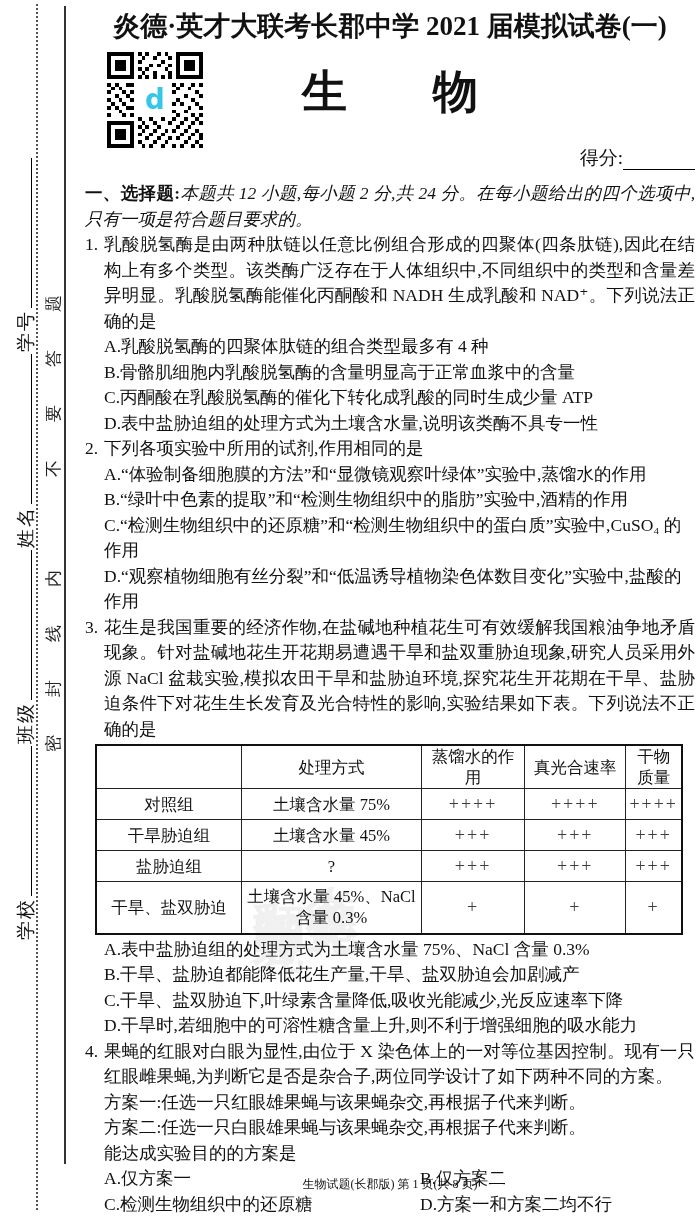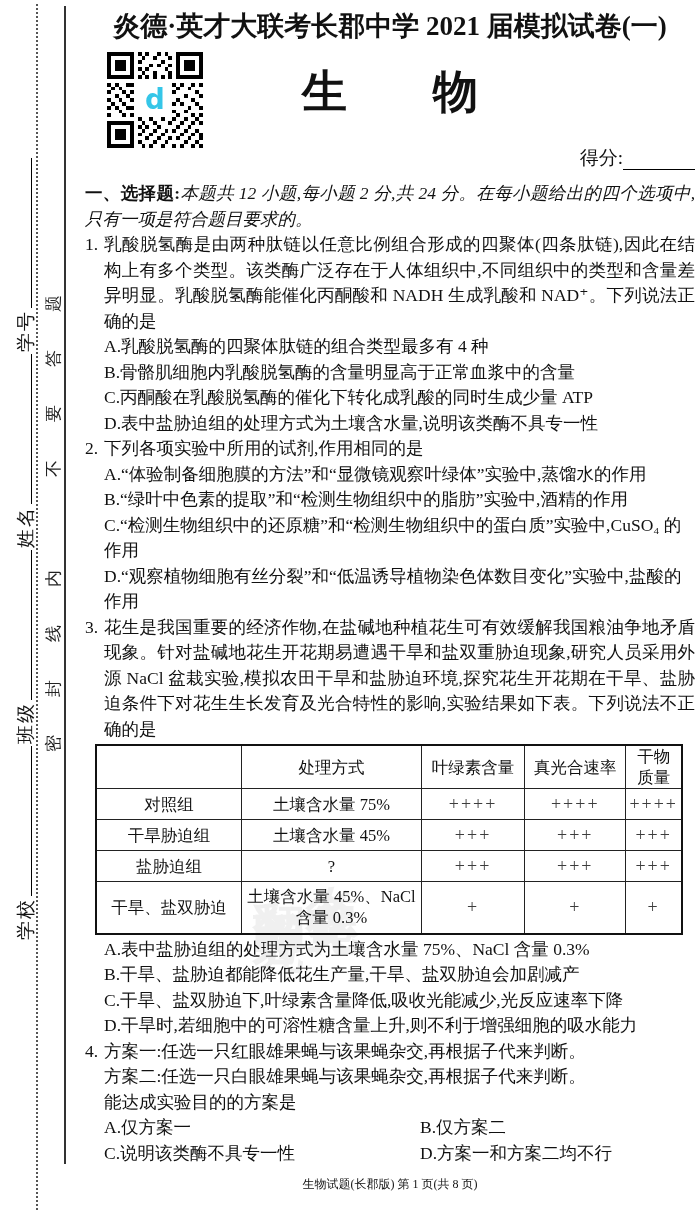--- a/index.html
+++ b/index.html
@@ -161,21 +161,21 @@
 
     <div class="q">
       <span class="num">3.</span>
       <span>花生是我国重要的经济作物,在盐碱地种植花生可有效缓解我国粮油争地矛盾现象。针对盐碱地花生开花期易遭遇干旱和盐双重胁迫现象,研究人员采用外源 NaCl 盆栽实验,模拟农田干旱和盐胁迫环境,探究花生开花期在干旱、盐胁迫条件下对花生生长发育及光合特性的影响,实验结果如下表。下列说法不正确的是</span>
 
       <table class="exp">
         <tbody>
             <tr>
           <td class="c0"></td>
           <td class="c1">处理方式</td>
-          <td class="c2">叶绿素含量</td>
+          <td class="c2">蒸馏水的作用</td>
           <td class="c3">真光合速率</td>
           <td>干物质量</td>
         </tr>
         <tr>
           <td>对照组</td>
           <td>土壤含水量 75%</td>
           <td class="plus">++++</td>
           <td class="plus">++++</td>
           <td class="plus">++++</td>
         </tr>
@@ -204,27 +204,28 @@
         </table>
 
       <div class="opt">A.表中盐胁迫组的处理方式为土壤含水量 75%、NaCl 含量 0.3%</div>
       <div class="opt">B.干旱、盐胁迫都能降低花生产量,干旱、盐双胁迫会加剧减产</div>
       <div class="opt">C.干旱、盐双胁迫下,叶绿素含量降低,吸收光能减少,光反应速率下降</div>
       <div class="opt">D.干旱时,若细胞中的可溶性糖含量上升,则不利于增强细胞的吸水能力</div>
     </div>
 
     <div class="q">
       <span class="num">4.</span>
+      <span>果蝇的红眼对白眼为显性,由位于 X 染色体上的一对等位基因控制。现有一只红眼雌果蝇,为判断它是否是杂合子,两位同学设计了如下两种不同的方案。</span>
       <div class="opt">方案一:任选一只红眼雄果蝇与该果蝇杂交,再根据子代来判断。</div>
       <div class="opt">方案二:任选一只白眼雄果蝇与该果蝇杂交,再根据子代来判断。</div>
       <div class="opt">能达成实验目的的方案是</div>
       <div class="optgrid">
         <div>A.仅方案一</div>
         <div>B.仅方案二</div>
-        <div>C.说明该类酶不具专一性</div>
+        <div>C.检测生物组织中的还原糖</div>
         <div>D.方案一和方案二均不行</div>
       </div>
     </div>
 
   </div>
 
   <div class="footer">生物试题(长郡版) 第 1 页(共 8 页)</div>
 
 </div>
 

